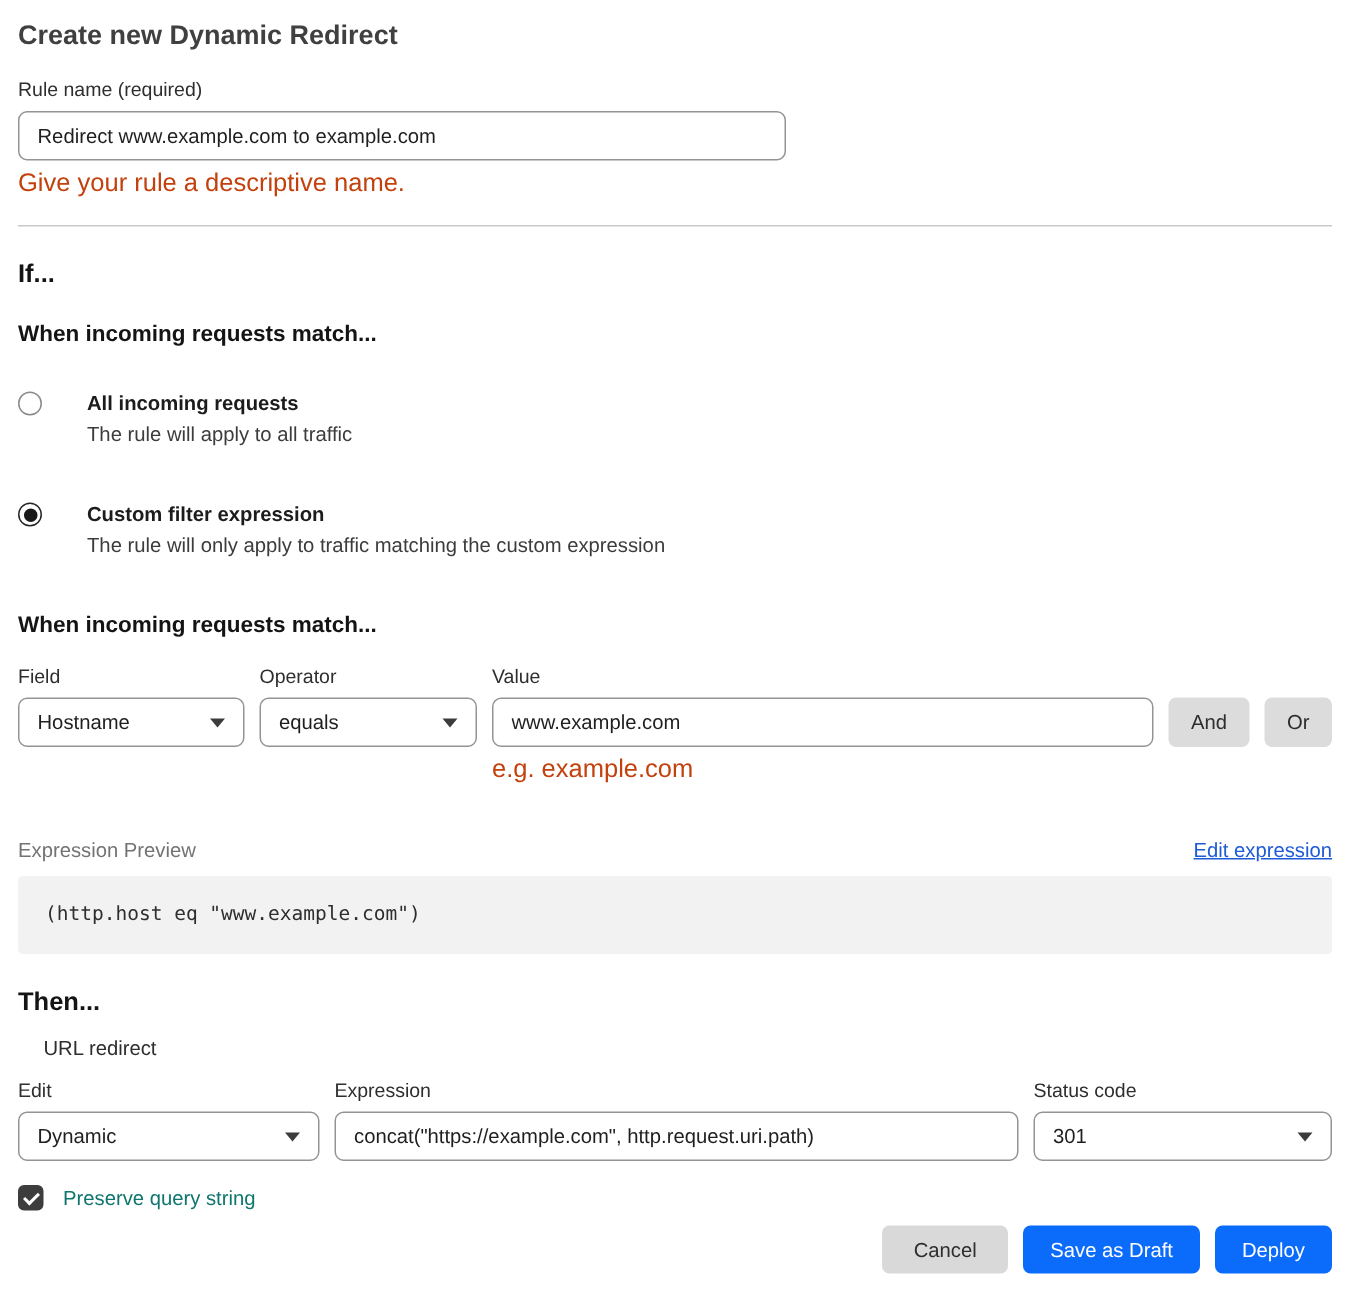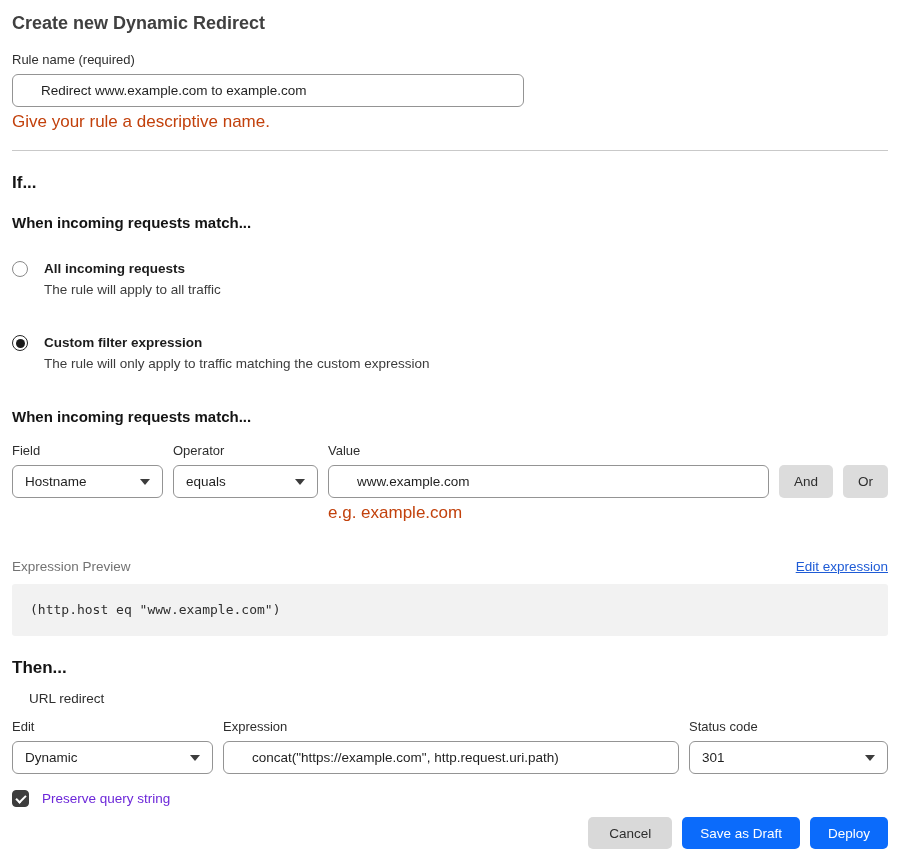--- a/index.html
+++ b/index.html
@@ -19,36 +19,36 @@
   }
 
   .field-label {
     display: block; font-size: 13px; line-height: 16px;
     color: #2e2e2e; margin-bottom: 6px;
   }
 
   .text-input {
     height: 33px; width: 100%;
     border: 1px solid #949494; border-radius: 6px;
-    padding: 0 28px; font-size: 13.5px;
+    padding: 0 12px; font-size: 13.5px;
     font-family: "Liberation Sans", sans-serif;
     color: #1f1f1f; background: #fff; outline: none;
   }
   .rule-name-input { width: 512px; }
 
   .help-text { font-size: 17px; line-height: 17px; color: #c2410c; margin-top: 6px; }
 
   .divider { border: none; border-top: 1px solid #c9c9c9; margin: 20px 0 0 0; }
 
   .section-heading { font-size: 17px; font-weight: 700; line-height: 22px; margin: 21px 0 0 0; color: #141414; }
   .match-heading  { font-size: 15px; font-weight: 700; line-height: 19px; margin: 19px 0 0 0; color: #141414; }
   .match-heading-2 { margin-top: 35px; }
 
   .radio-group { margin-top: 28px; }
-  .radio-item { display: flex; gap: 16px; align-items: flex-start; cursor: pointer; }
+  .radio-item { display: flex; gap: 30px; align-items: flex-start; cursor: pointer; }
   .radio-item + .radio-item { margin-top: 36px; }
   .radio-circle {
     width: 16px; height: 16px; border-radius: 50%;
     border: 1.5px solid #8a8a8a; background: #fff;
     position: relative; flex: none; margin-top: 1px;
   }
   .radio-item.selected .radio-circle { border-color: #242424; }
   .radio-item.selected .radio-circle::after {
     content: ""; position: absolute; left: 2.5px; top: 2.5px; right: 2.5px; bottom: 2.5px;
     border-radius: 50%; background: #1a1a1a;
@@ -103,21 +103,21 @@
     width: 17px; height: 17px; border-radius: 4px;
     background: #fff; border: 1.5px solid #8a8a8a; position: relative; flex: none;
   }
   .checkbox.checked { background: #3d3d3d; border-color: #3d3d3d; }
   .checkbox.checked::after {
     content: ""; position: absolute; left: 5px; top: 1.5px;
     width: 4px; height: 8px;
     border: solid #fff; border-width: 0 2px 2px 0;
     transform: rotate(45deg);
   }
-  .checkbox-label { font-size: 13.5px; color: #6d28d9; }
+  .checkbox-label { font-size: 13.5px; color: #0f766e; }
 
   .footer { display: flex; justify-content: flex-end; gap: 10px; margin-top: 10px; }
   .btn {
     height: 32px; border: none; border-radius: 5px;
     font-size: 13.5px; font-family: "Liberation Sans", sans-serif;
     cursor: pointer; padding: 0 18px;
   }
   .btn-neutral { background: #d9d9d9; color: #2e2e2e; padding: 0 21px; }
   .btn-primary { background: #0b6bfb; color: #ffffff; }
 </style>

